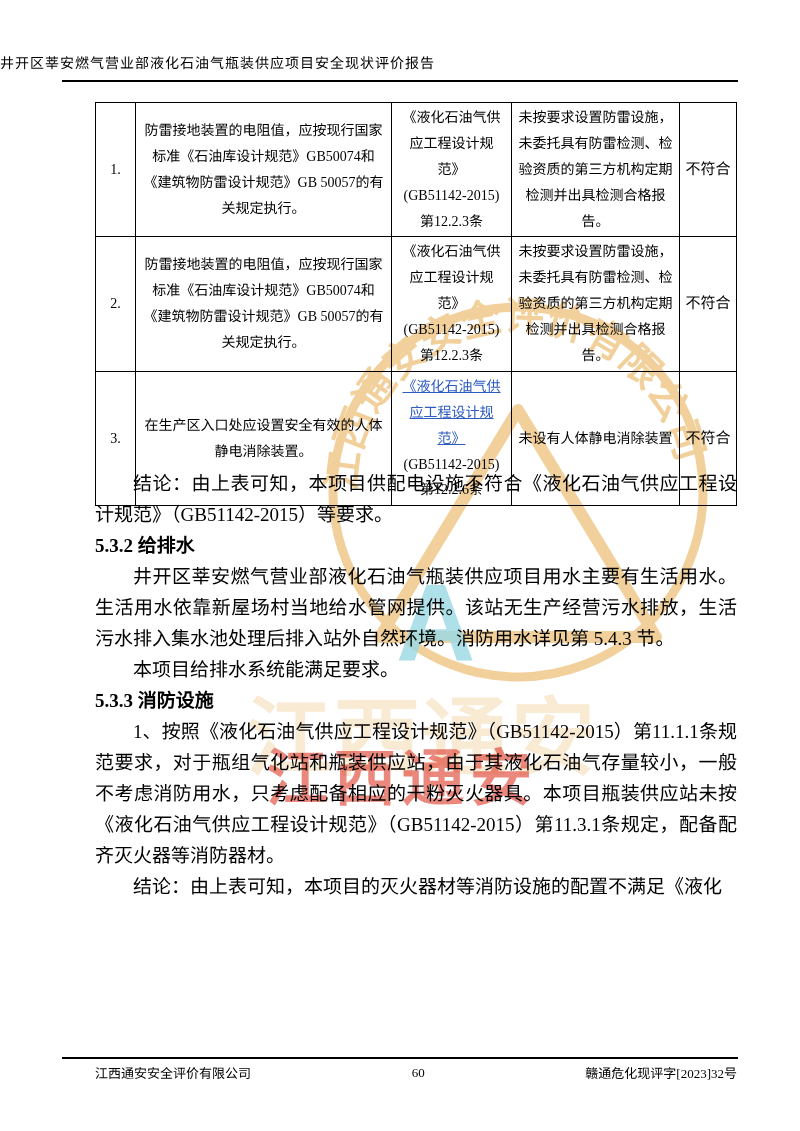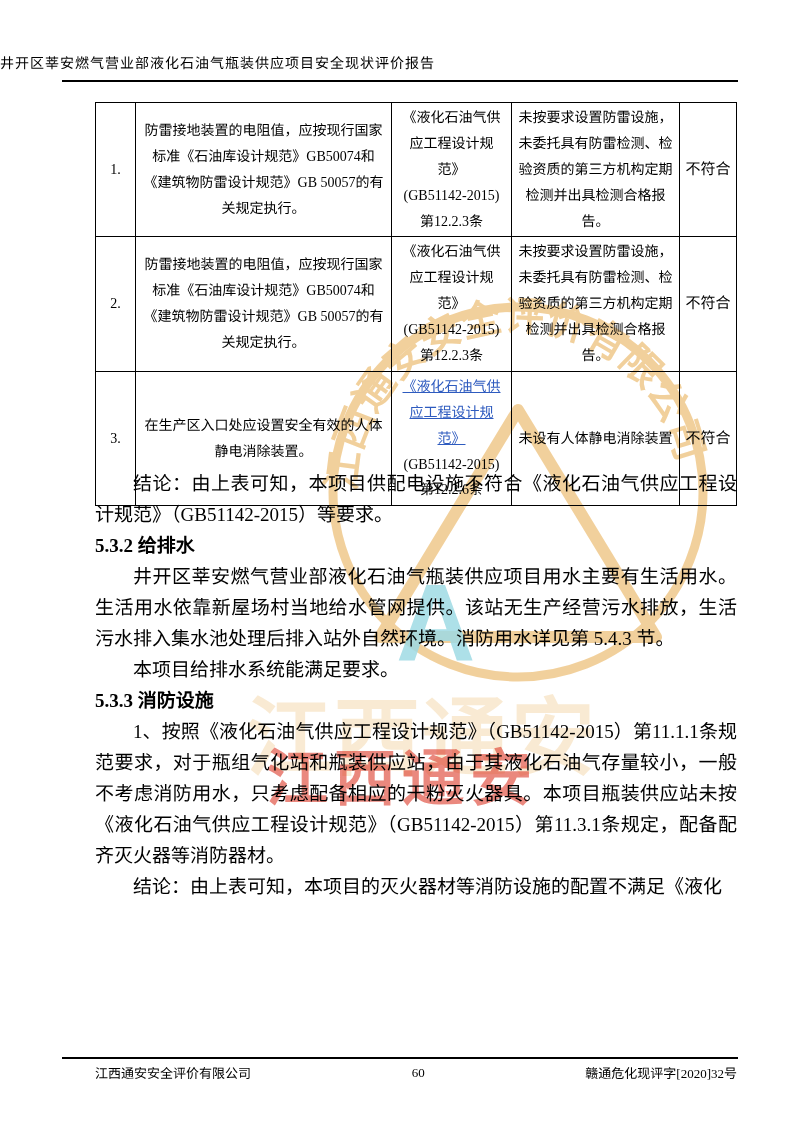--- a/index.html
+++ b/index.html
@@ -158,16 +158,16 @@
     <p>本项目给排水系统能满足要求。</p>
     <h3>5.3.3 消防设施</h3>
     <p>1、按照《液化石油气供应工程设计规范》（GB51142-2015）第11.1.1条规范要求，对于瓶组气化站和瓶装供应站，由于其液化石油气存量较小，一般不考虑消防用水，只考虑配备相应的干粉灭火器具。本项目瓶装供应站未按《液化石油气供应工程设计规范》（GB51142-2015）第11.3.1条规定，配备配齐灭火器等消防器材。</p>
     <p>结论：由上表可知，本项目的灭火器材等消防设施的配置不满足《液化</p>
   </div>
 
   <div class="footer-rule"></div>
   <div class="footer">
     <span>江西通安安全评价有限公司</span>
     <span>60</span>
-    <span>赣通危化现评字[2020]32号</span>
+    <span>赣通危化现评字[2023]32号</span>
   </div>
 
 </div>
 
 </body></html>

